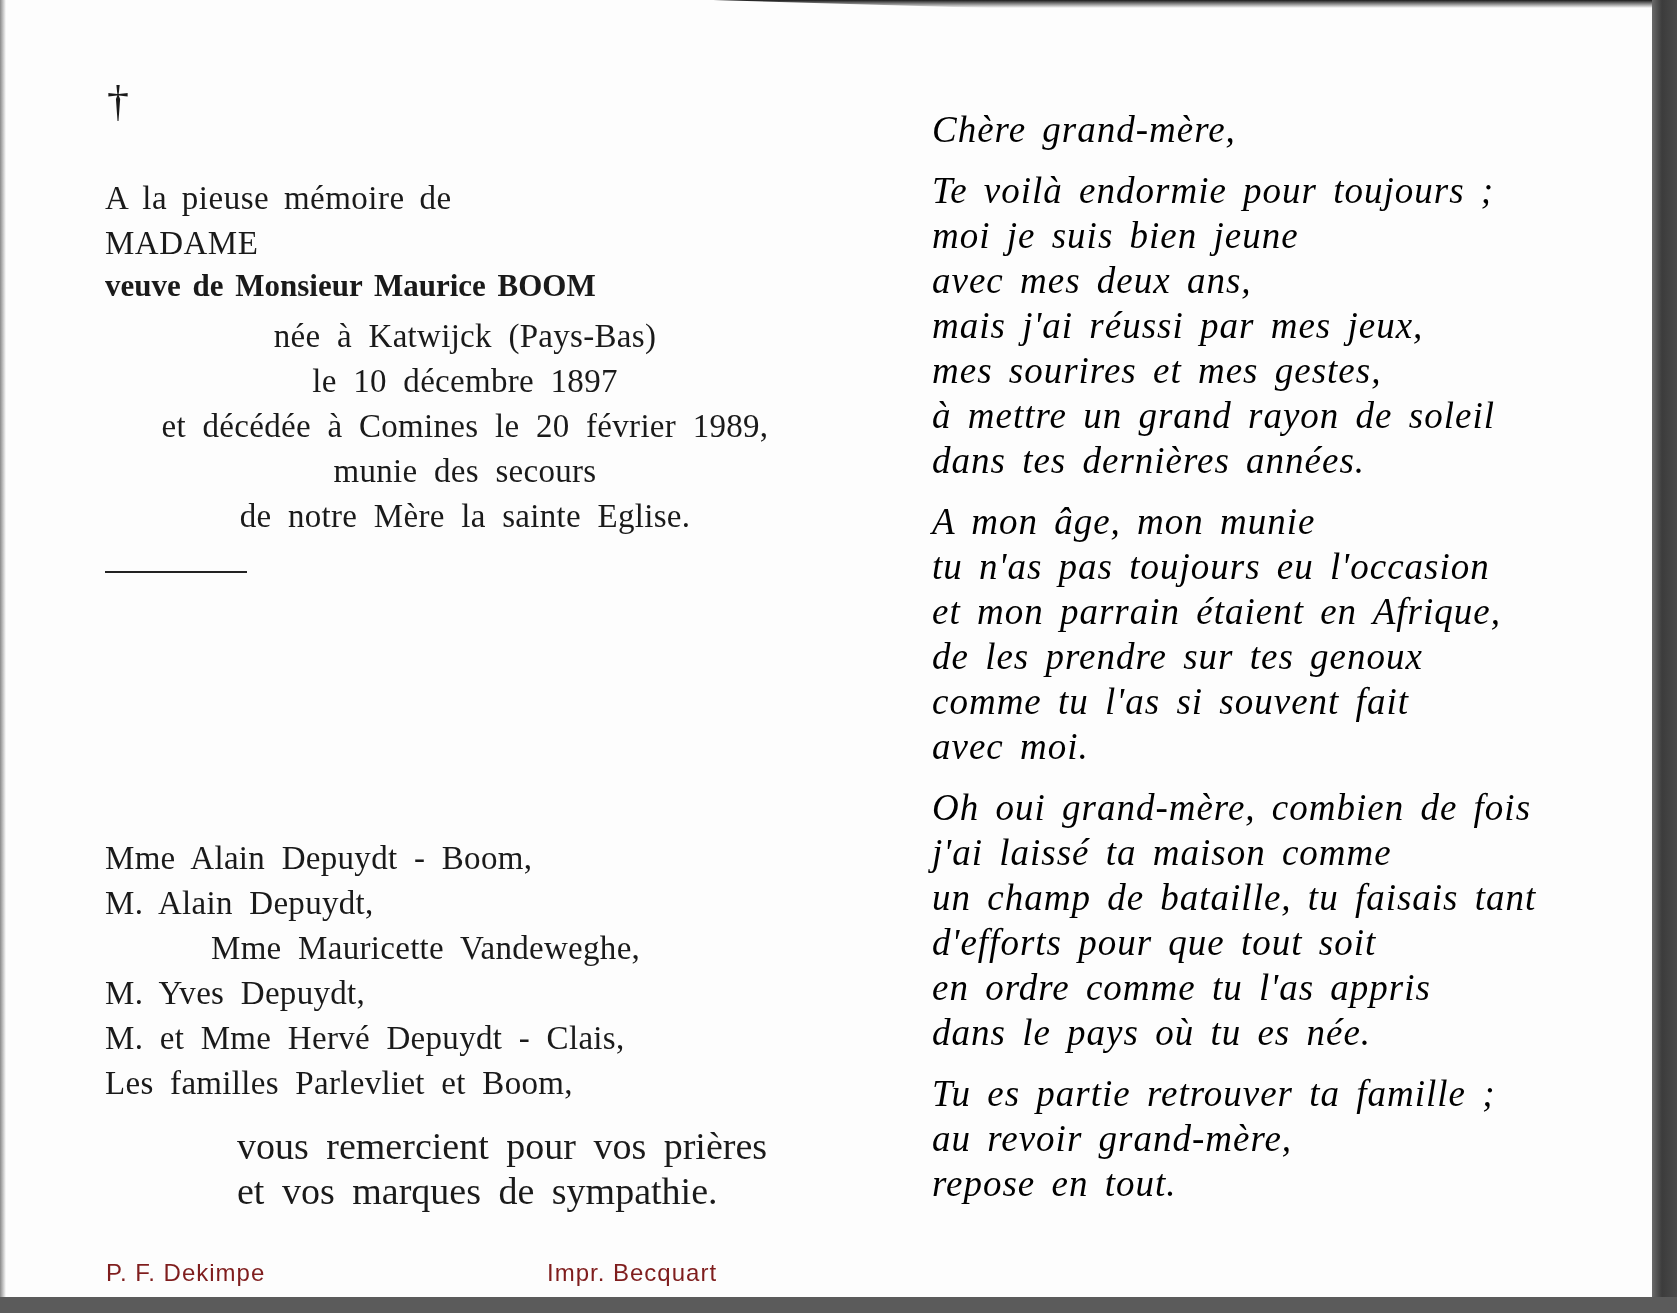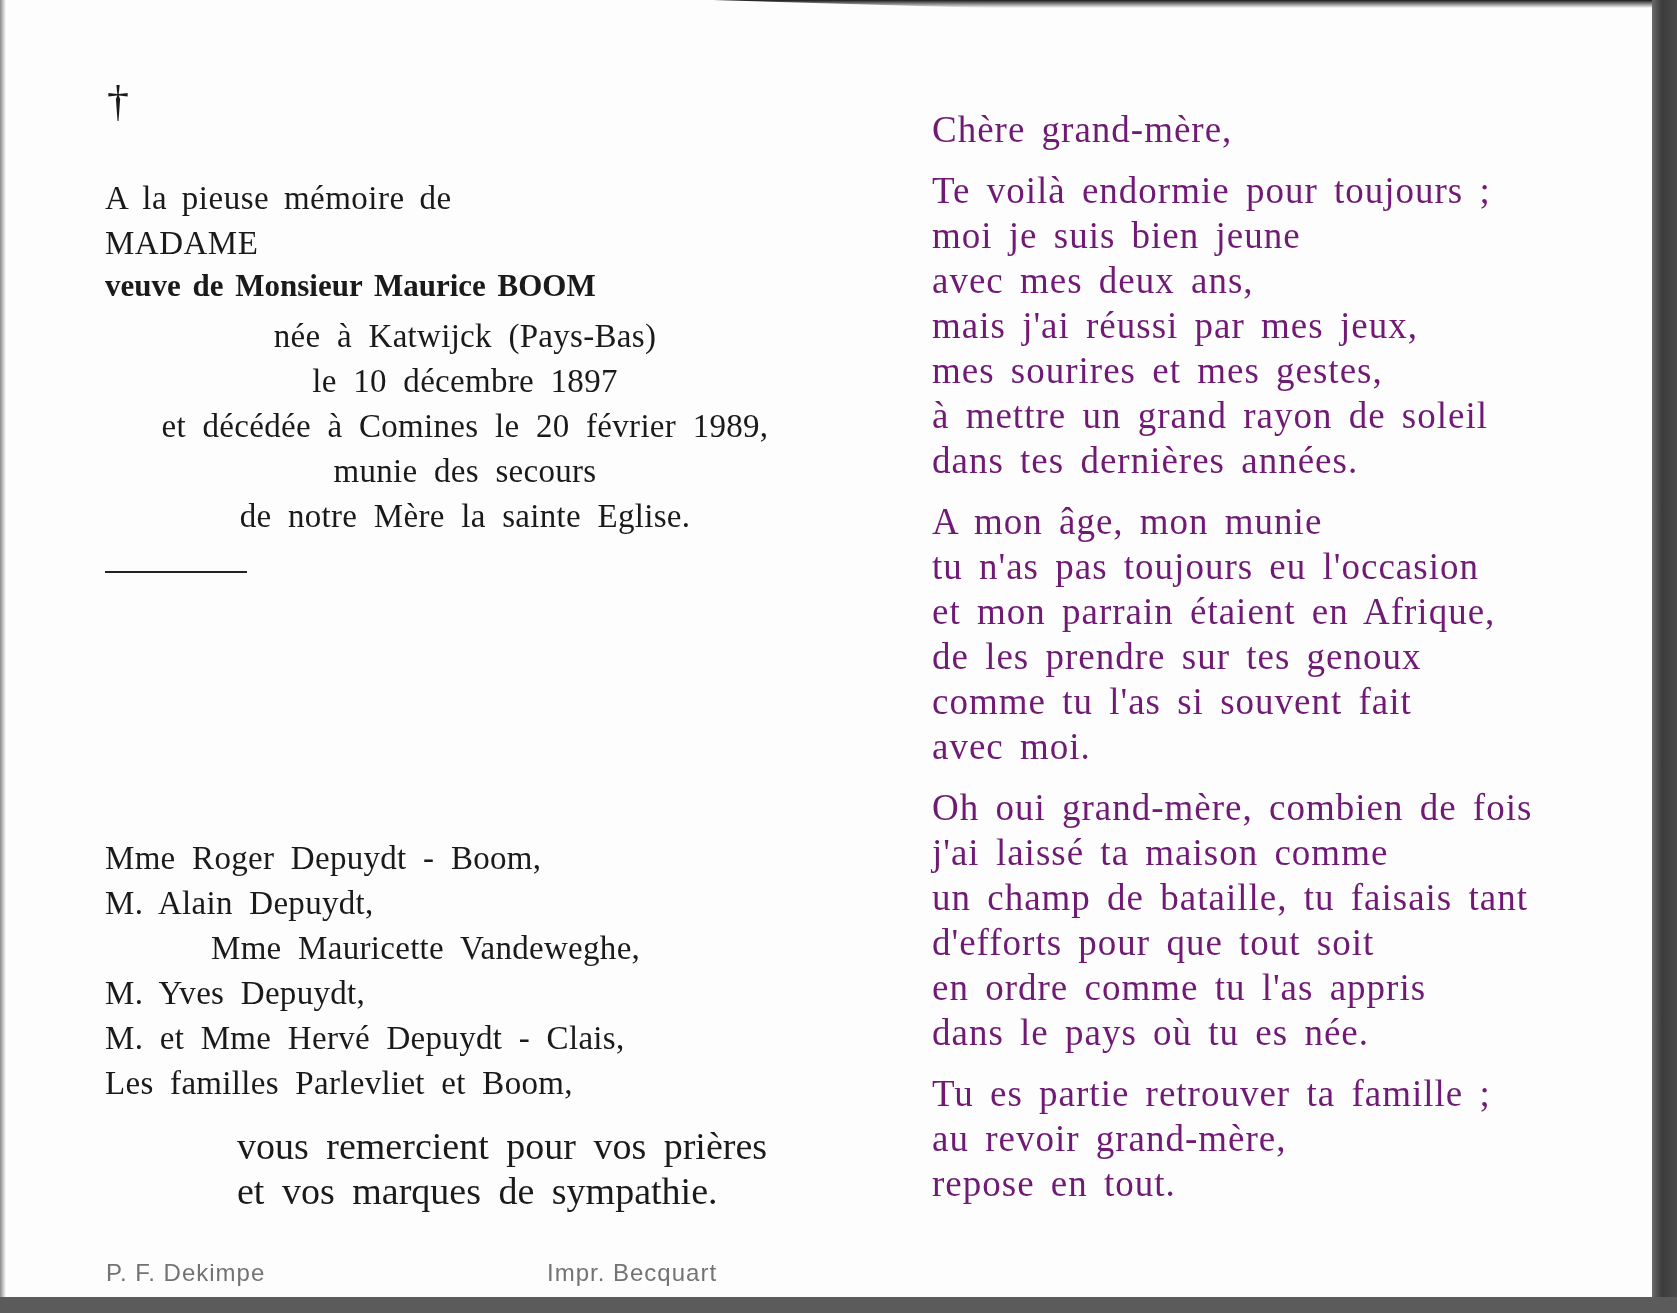--- a/index.html
+++ b/index.html
@@ -111,35 +111,36 @@
       font-size: 38px;
       line-height: 45px;
       word-spacing: 8px;
     }
     .credit {
       position: absolute;
       top: 1259px;
       font-family: "Liberation Sans", "DejaVu Sans", sans-serif;
       font-size: 24px;
       letter-spacing: 1px;
-      color: #737373;
+      color: #7f1d1d;
     }
     .credit-left { left: 106px; }
     .credit-right { left: 547px; }
 
     .poem {
       position: absolute;
       left: 932px;
       top: 107px;
       width: 700px;
+      font-style: italic;
       font-size: 37px;
       line-height: 45px;
       letter-spacing: 1px;
       word-spacing: 6px;
-      color: #701a75;
+      color: #000000;
     }
     .stanza {
       margin: 0 0 16px 0;
     }
     .stanza .line {
       display: block;
       white-space: nowrap;
     }
   </style>
 </head>
@@ -166,21 +167,21 @@
     <div>le 10 décembre 1897</div>
     <div>et décédée à Comines le 20 février 1989,</div>
     <div>munie des secours</div>
     <div>de notre Mère la sainte Eglise.</div>
   </div>
 
   <div class="divider"></div>
 </div>
 
 <div class="family">
-  <div>Mme Roger Depuydt - Boom,</div>
+  <div>Mme Alain Depuydt - Boom,</div>
   <div>M. Alain Depuydt,</div>
   <div class="indent">Mme Mauricette Vandeweghe,</div>
   <div>M. Yves Depuydt,</div>
   <div>M. et Mme Hervé Depuydt - Clais,</div>
   <div>Les familles Parlevliet et Boom,</div>
 </div>
 
 <div class="thanks">
   <div>vous remercient pour vos prières</div>
   <div>et vos marques de sympathie.</div>

